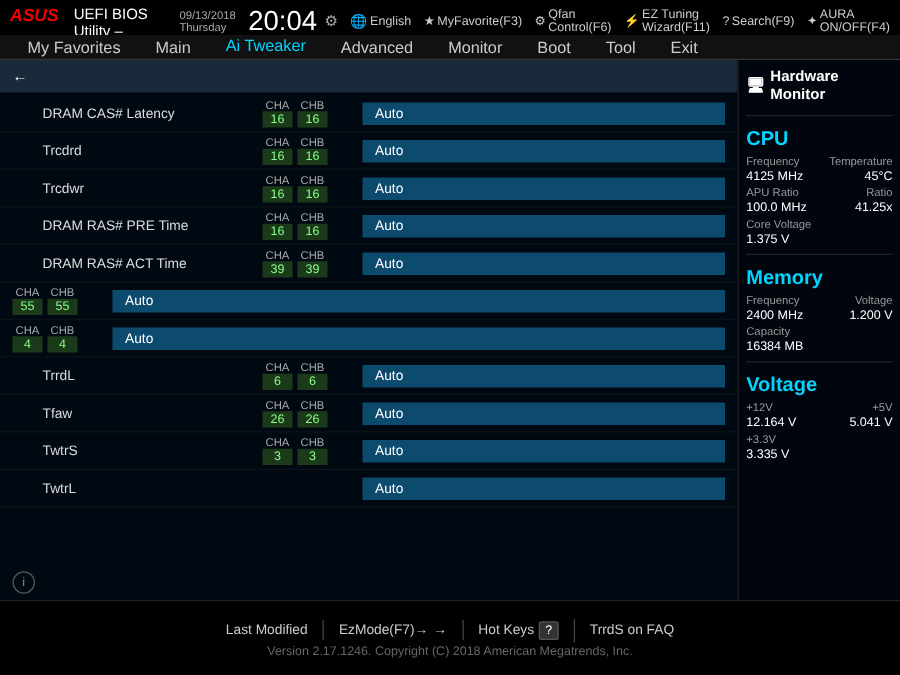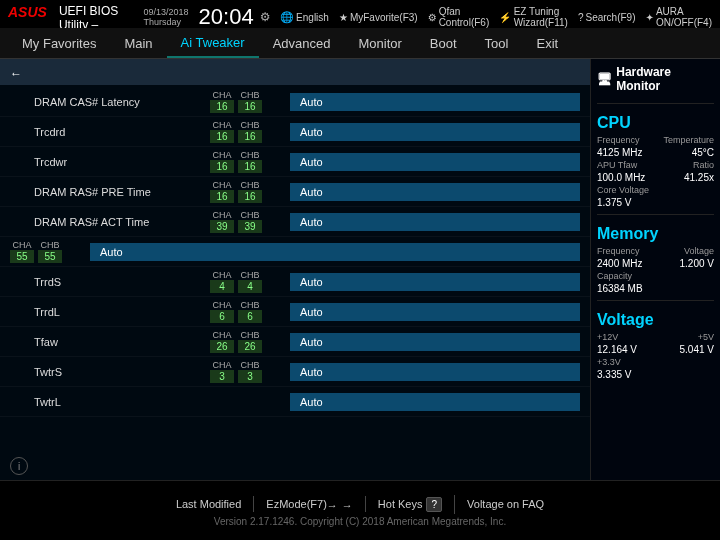--- a/index.html
+++ b/index.html
@@ -64,21 +64,21 @@
     .top-icon-item .icon-sym {
       color: #aaa;
       font-size: 11px;
     }
 
     
     .nav-bar {
       background: #111;
       display: flex;
       align-items: center;
-      height: 31px;
+      height: 20px;
       padding: 0 8px;
       border-bottom: 1px solid #333;
     }
     .nav-item {
       padding: 6px 14px;
       color: #ccc;
       font-size: 13px;
       cursor: pointer;
     }
     .nav-item.active {
@@ -430,21 +430,20 @@
               <div class="channel-box">
                 <span class="channel-label">CHB</span>
                 <span class="channel-val">55</span>
               </div>
             </div>
             <div class="setting-value">
               <div class="value-bar">Auto</div>
             </div>
           </div>
           <div class="setting-row">
-            <div class="setting-name">TrrdS</div>
             <div class="setting-channels">
               <div class="channel-box">
                 <span class="channel-label">CHA</span>
                 <span class="channel-val">4</span>
               </div>
               <div class="channel-box">
                 <span class="channel-label">CHB</span>
                 <span class="channel-val">4</span>
               </div>
             </div>
@@ -527,21 +526,21 @@
       <div class="hw-row">
         <span class="hw-label">Frequency</span>
         <span class="hw-label">Temperature</span>
       </div>
       <div class="hw-row">
         <span class="hw-value">4125 MHz</span>
         <span class="hw-value">45°C</span>
       </div>
 
       <div class="hw-row">
-        <span class="hw-label">APU Tfaw</span>
+        <span class="hw-label">APU Ratio</span>
         <span class="hw-label">Ratio</span>
       </div>
       <div class="hw-row">
         <span class="hw-value">100.0 MHz</span>
         <span class="hw-value">41.25x</span>
       </div>
 
       <div class="hw-row">
         <span class="hw-label">Core Voltage</span>
       </div>
@@ -599,19 +598,19 @@
       </div>
       <div class="footer-item">
         <span>EzMode(F7)→</span>
         <span>→</span>
       </div>
       <div class="footer-item">
         <span>Hot Keys</span>
         <span class="footer-key">?</span>
       </div>
       <div class="footer-item">
-        <span>Voltage on FAQ</span>
+        <span>TrrdS on FAQ</span>
       </div>
     </div>
     <div class="footer-copyright">Version 2.17.1246. Copyright (C) 2018 American Megatrends, Inc.</div>
   </div>
 
 </div>
 
 </body></html>

